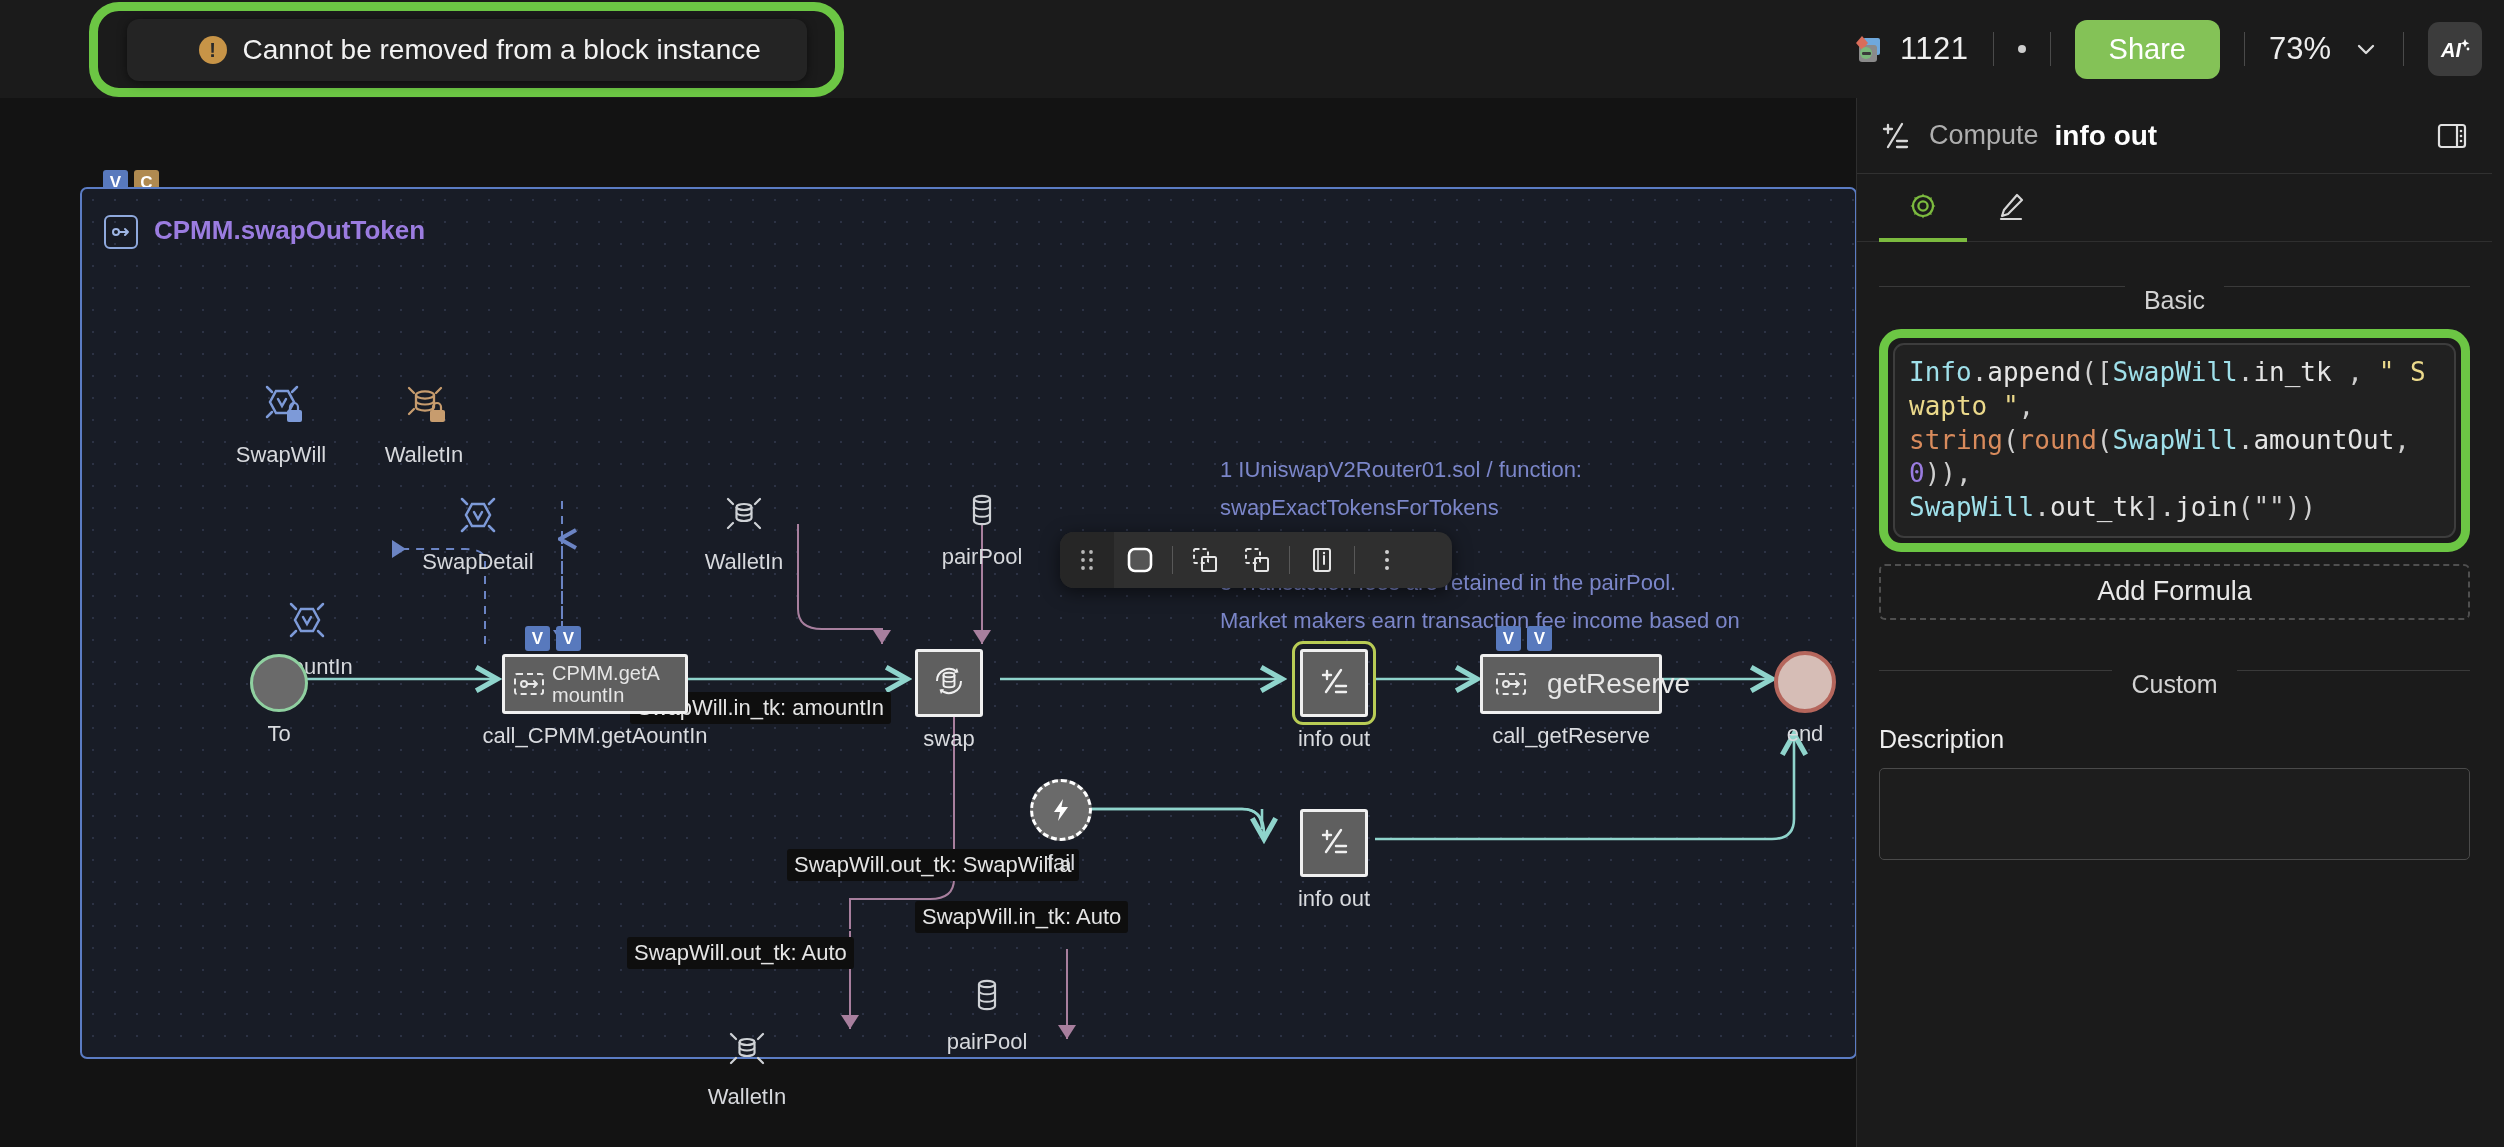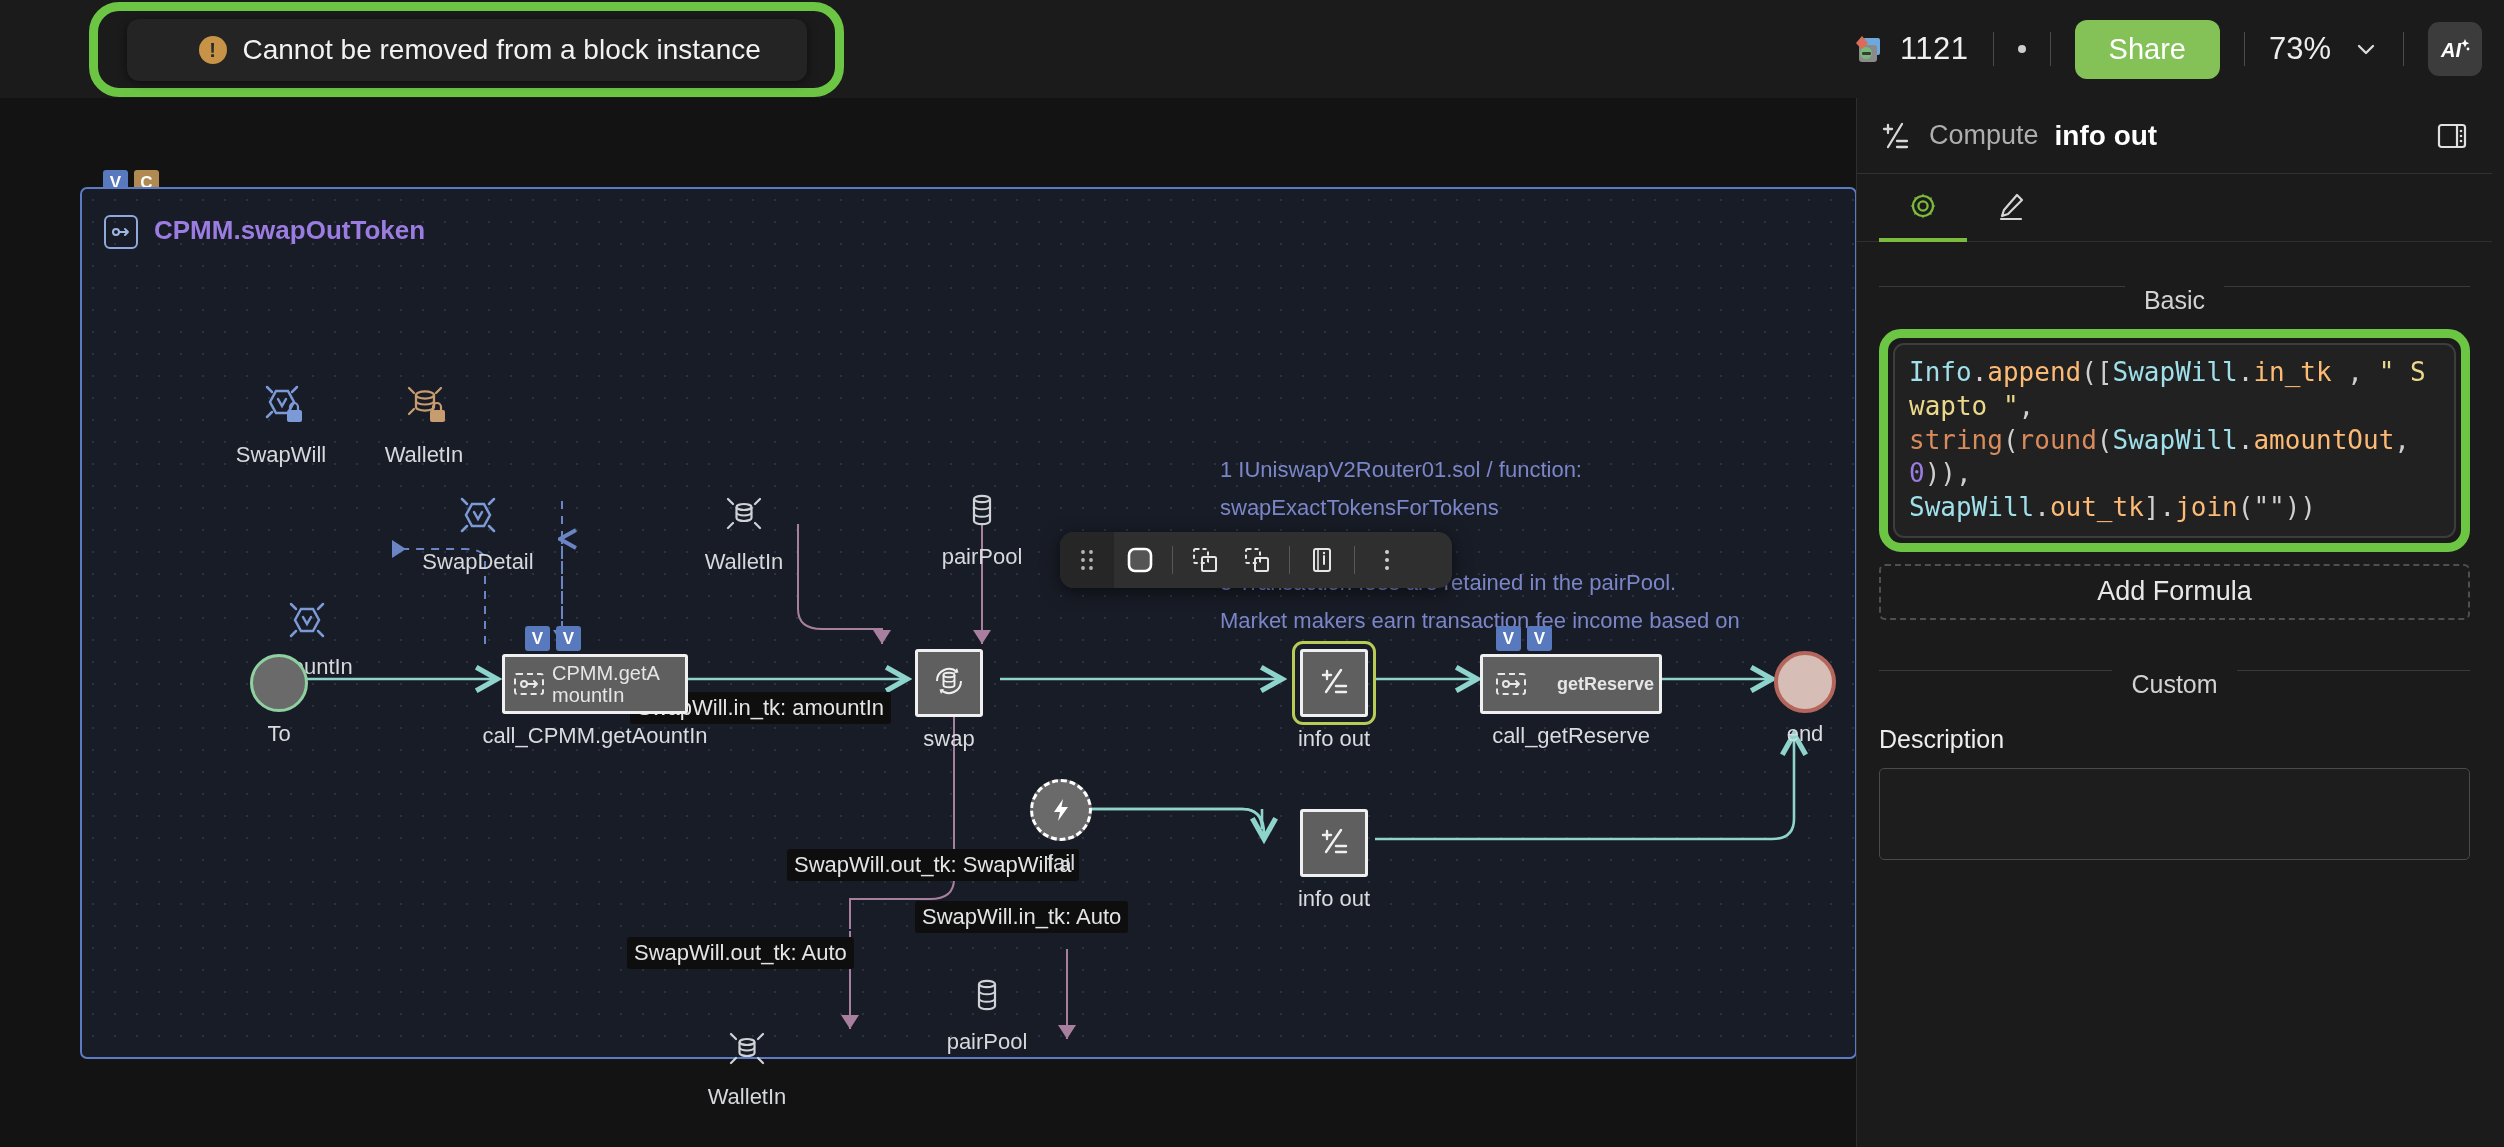--- a/index.html
+++ b/index.html
@@ -199,21 +199,21 @@
     padding: 5px;
   }
   .formula {
     background: #212121; border: 2px solid #3d3d3d;
     border-radius: 11px; padding: 11px 14px;
     font-family: "DejaVu Sans Mono", monospace;
     font-size: 26px; line-height: 1.30;
     color: #e0e0e0; word-break: break-all; white-space: pre-wrap;
   }
   .t-id    { color: #9fe0ea; }
-  .t-fn    { color: #fdba74; }
+  .t-fn    { color: #e5e5e5; }
   .t-punct { color: #cfcfcf; }
   .t-str   { color: #ebd98b; }
   .t-kw    { color: #d98b5c; }
   .t-num   { color: #9a7ce0; }
 
   .add-formula {
     margin: 12px 22px 0 22px; height: 56px;
     border: 2px dashed #4f4f4f; border-radius: 6px;
     display: flex; align-items: center; justify-content: center;
     color: #e8e8e8; font-size: 27px; cursor: pointer;
@@ -479,21 +479,21 @@
     <div class="badge-v" style="left:1414px; top:437px;">V</div>
     <div class="badge-v" style="left:1445px; top:437px;">V</div>
     <div class="node" style="left:1398px; top:465px; width:182px; height:60px;">
       <span style="margin-left:12px; display:flex; align-items:center;">
         <svg width="32" height="28" viewBox="0 0 32 28">
           <rect x="2" y="4" width="28" height="20" rx="2" stroke="#e8e8e8" stroke-width="2" fill="none" stroke-dasharray="6 4"></rect>
           <circle cx="11" cy="14" r="3" stroke="#e8e8e8" stroke-width="2" fill="none"></circle>
           <path d="M14 14 H24 M21 11 L24 14 L21 17" stroke="#e8e8e8" stroke-width="2" fill="none" stroke-linecap="round" stroke-linejoin="round"></path>
         </svg>
       </span>
-      <span class="node-text" style="font-size:18px; margin-left:30px;font-weight:bold;">getReserve</span>
+      <span class="node-text" style="font-size:28px; margin-left:20px;">getReserve</span>
       <span class="node-label">call_getReserve</span>
     </div>
 
     <div class="circ-node" style="left:1692px; top:462px; width:62px; height:62px;
          background:#d6bdb6; border:4px solid #b5665c;">
       <span class="node-label">end</span>
     </div>
 
     <div class="circ-node" style="left:948px; top:590px; width:62px; height:62px;
          background:#6a6a6a; border:3px dashed #ffffff;">

